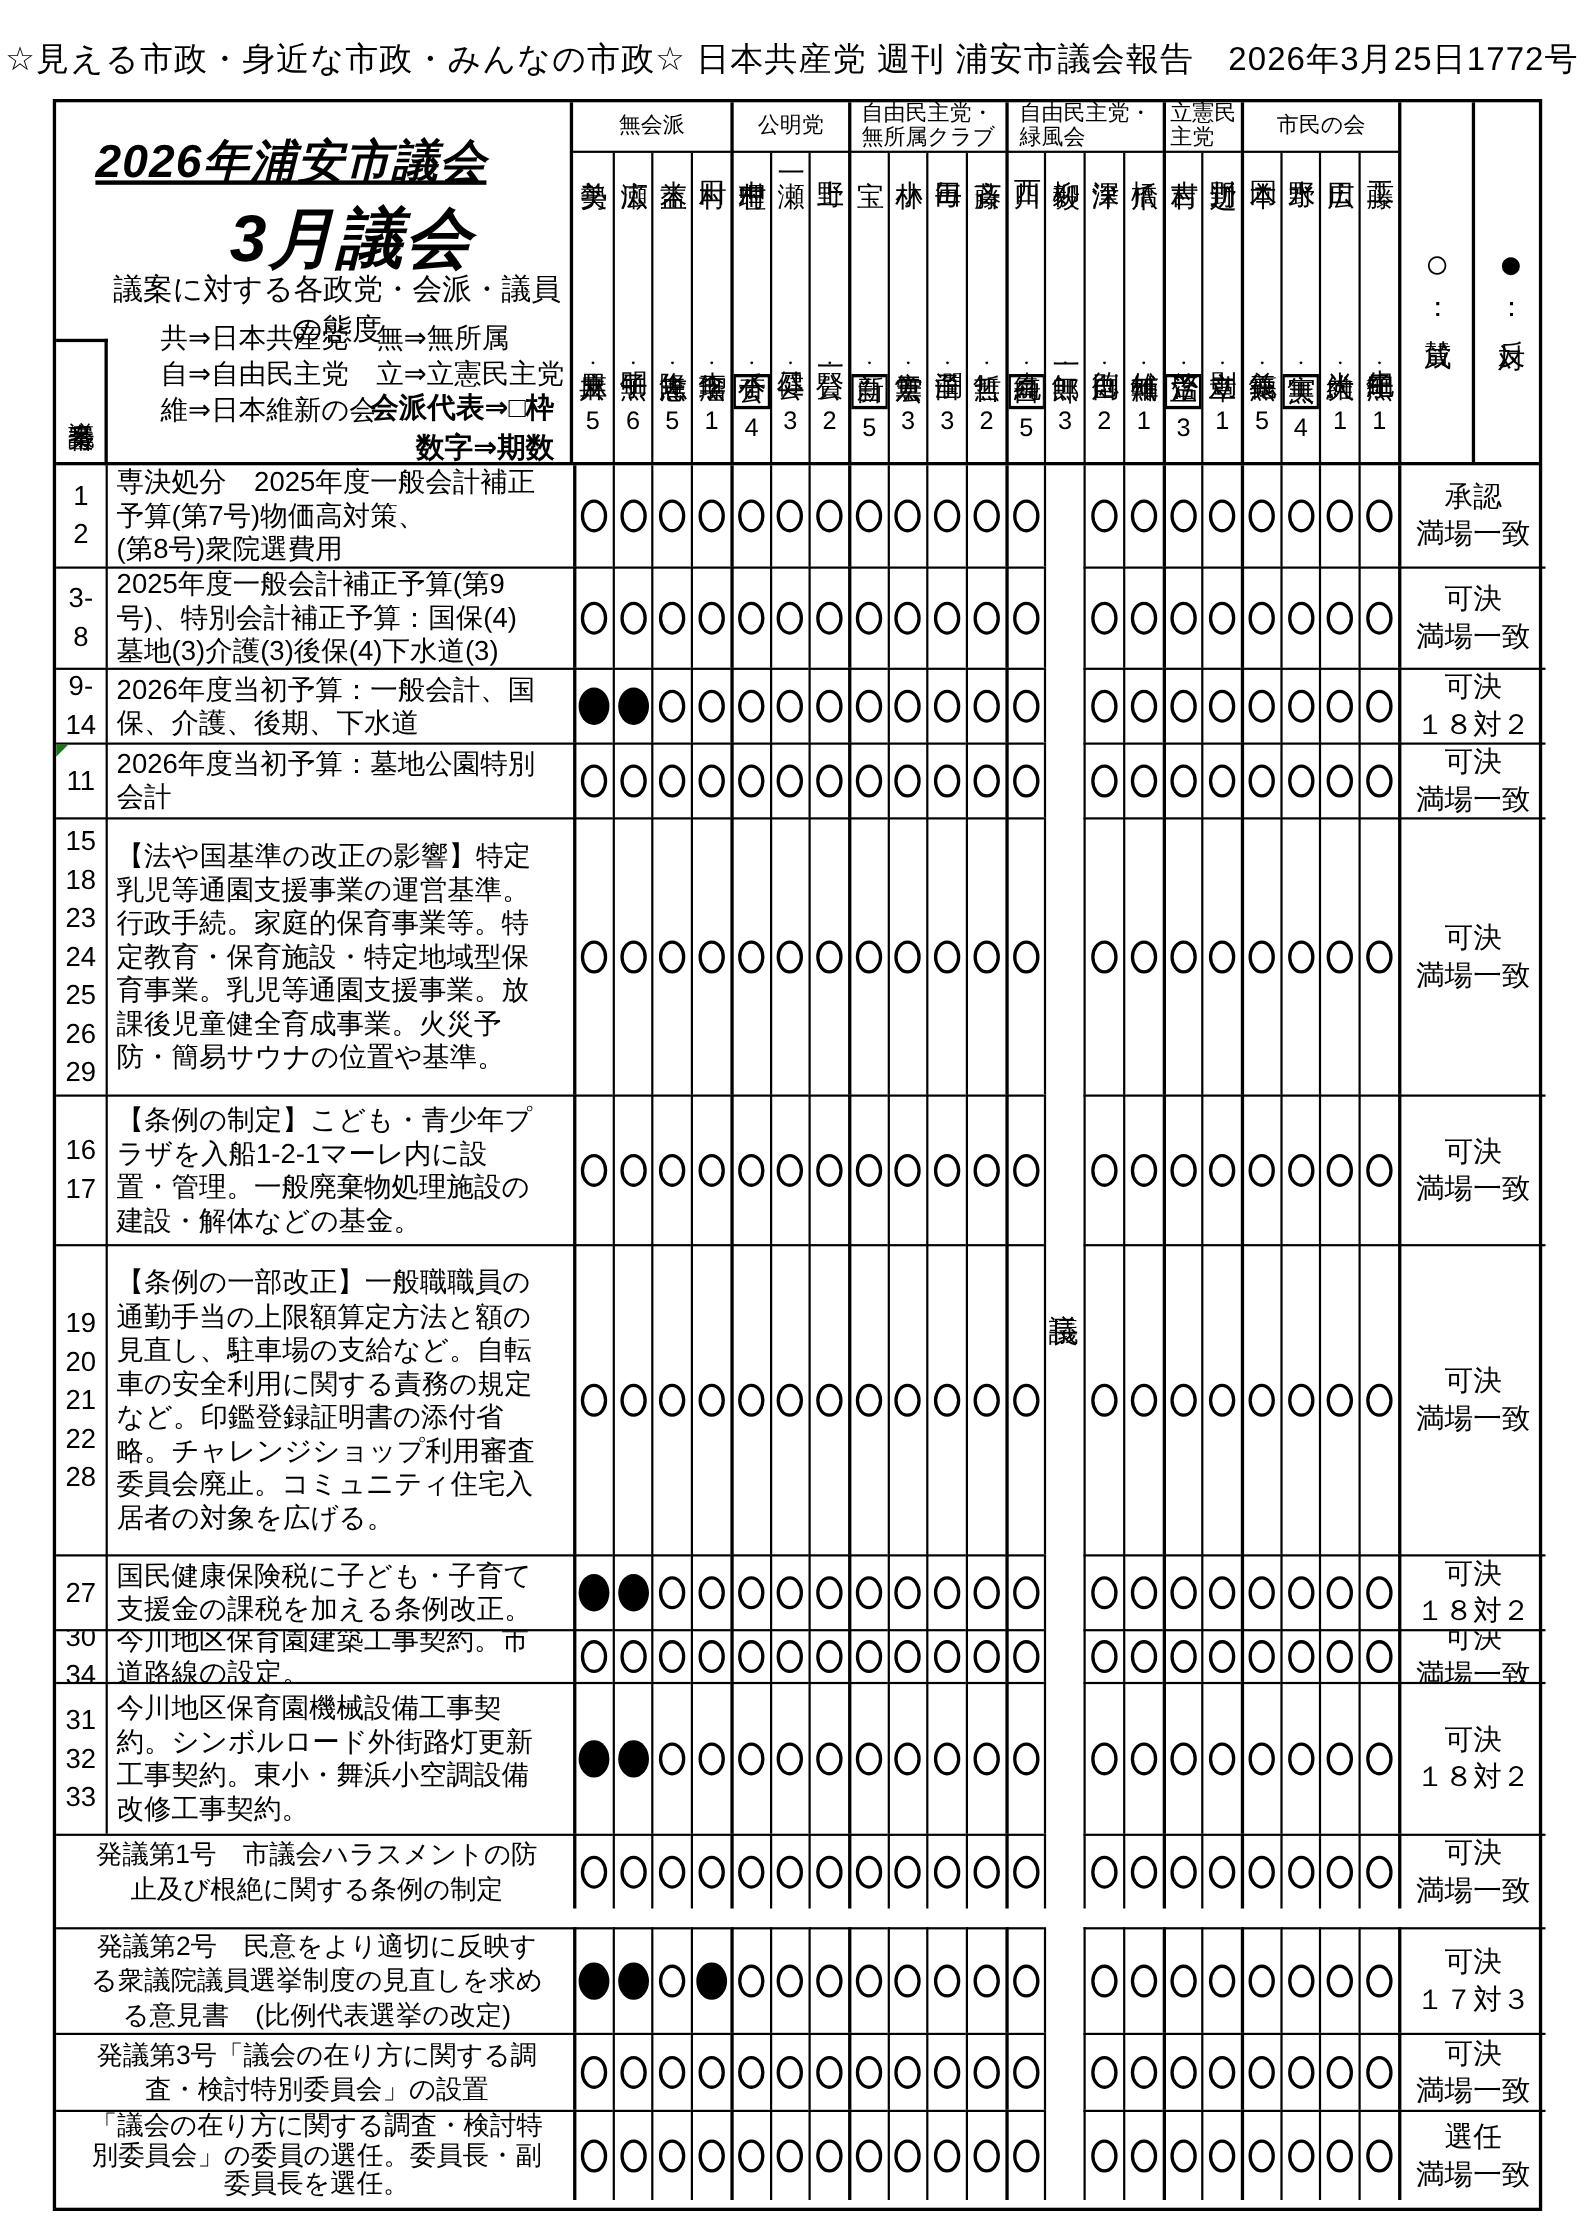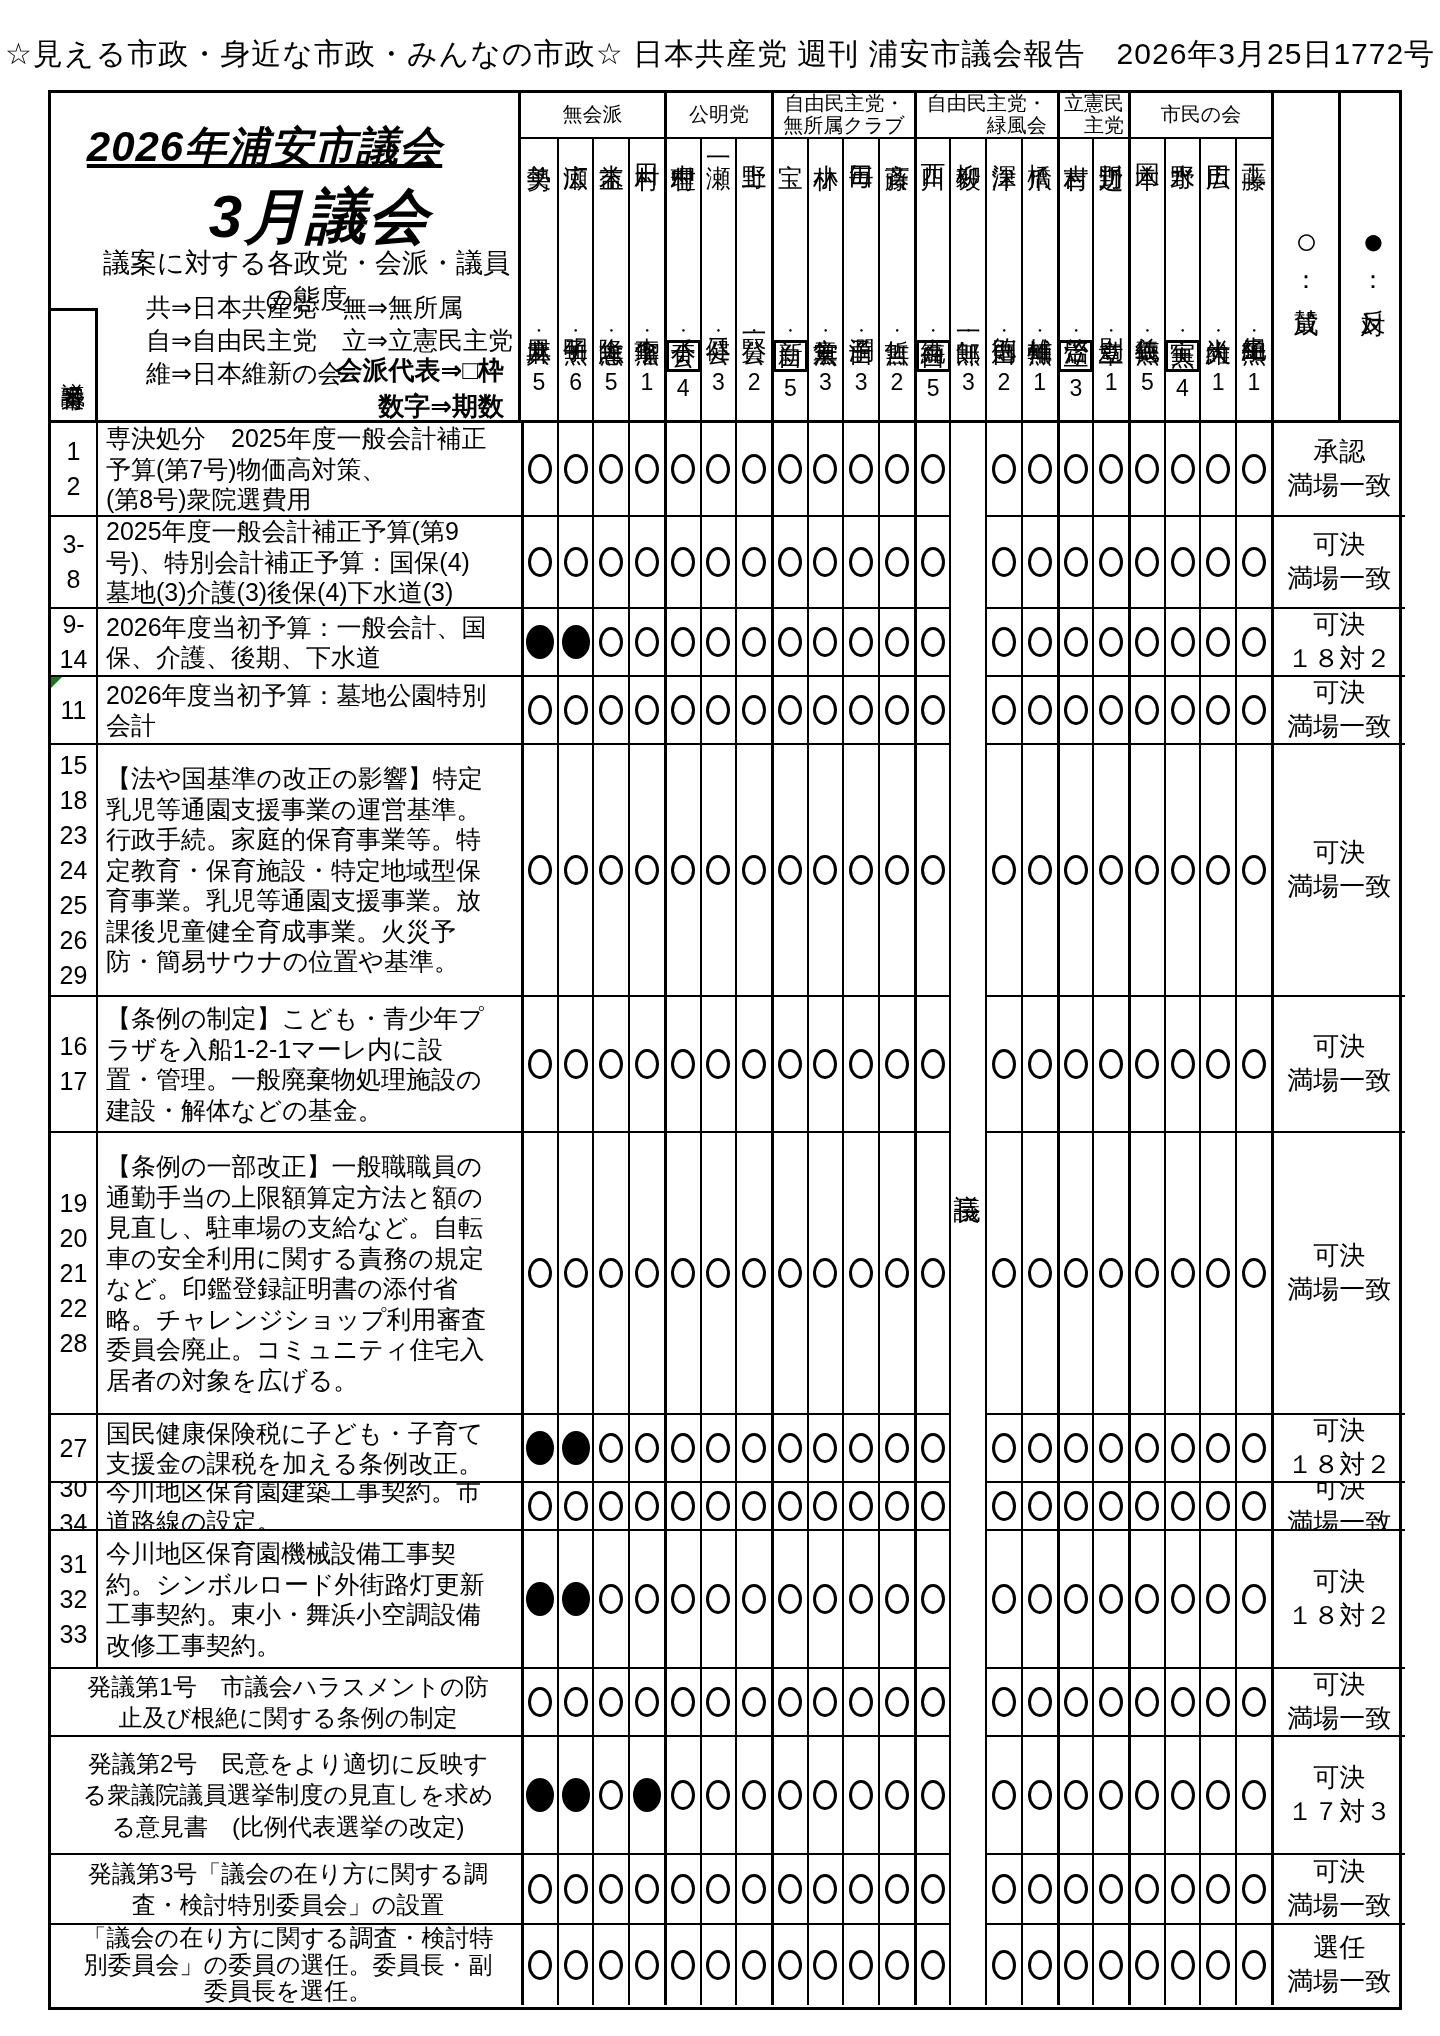--- a/index.html
+++ b/index.html
@@ -27,21 +27,21 @@
   .legend-rep { position:absolute; right:14px; top:260px; font-size:26px; font-weight:bold; }
   .legend-num { position:absolute; right:14px; top:296px; font-size:26px; font-weight:bold; }
   .bill-box { position:absolute; left:0; top:215px; width:47px; height:115px;
         border-top:3px solid #000; border-right:3px solid #000;
         display:flex; align-items:center; justify-content:center;
         writing-mode:vertical-rl; text-orientation:upright; font-size:24px; letter-spacing:2px; }
 
   .head-members { flex:0 0 750px; display:flex; flex-direction:column; }
   .grp-row { height:46px; display:flex; }
   .grp { border-left:3px solid #000; border-bottom:2px solid #000;
-         display:flex; align-items:center; justify-content:center; text-align:right;
+         display:flex; align-items:center; justify-content:center; text-align:left;
          font-size:20px; line-height:1.08; white-space:pre; }
   .grp.first { border-left:none; }
   .name-row { flex:1; display:flex; }
   .mcol { flex:0 0 35.714px; border-left:2px solid #000; display:flex; flex-direction:column;
           overflow:hidden; }
   .mcol.gb { border-left:3px solid #000; }
   .mcol.first { border-left:none; }
   .mname { flex:1; position:relative; }
   .nt,.nb { position:absolute; left:50%; transform:translateX(-50%);
         writing-mode:vertical-rl; text-orientation:upright; font-size:25px; line-height:1;
@@ -1142,21 +1142,21 @@
         </div>
         <div class="cvote">
           <div class="o"></div>
         </div>
         <div class="cvote">
           <div class="o"></div>
         </div>
         <div class="cres">可決
 満場一致</div>
       </div>
-      <div class="trow" style="height: 118px;">
+      <div class="trow" style="height: 96px; margin-top: 17px;">
         <div class="cmerged">発議第2号　民意をより適切に反映す
 る衆議院議員選挙制度の見直しを求め
 る意見書　(比例代表選挙の改定)</div>
         <div class="cvote fv">
           <div class="x"></div>
         </div>
         <div class="cvote">
           <div class="x"></div>
         </div>
         <div class="cvote">

